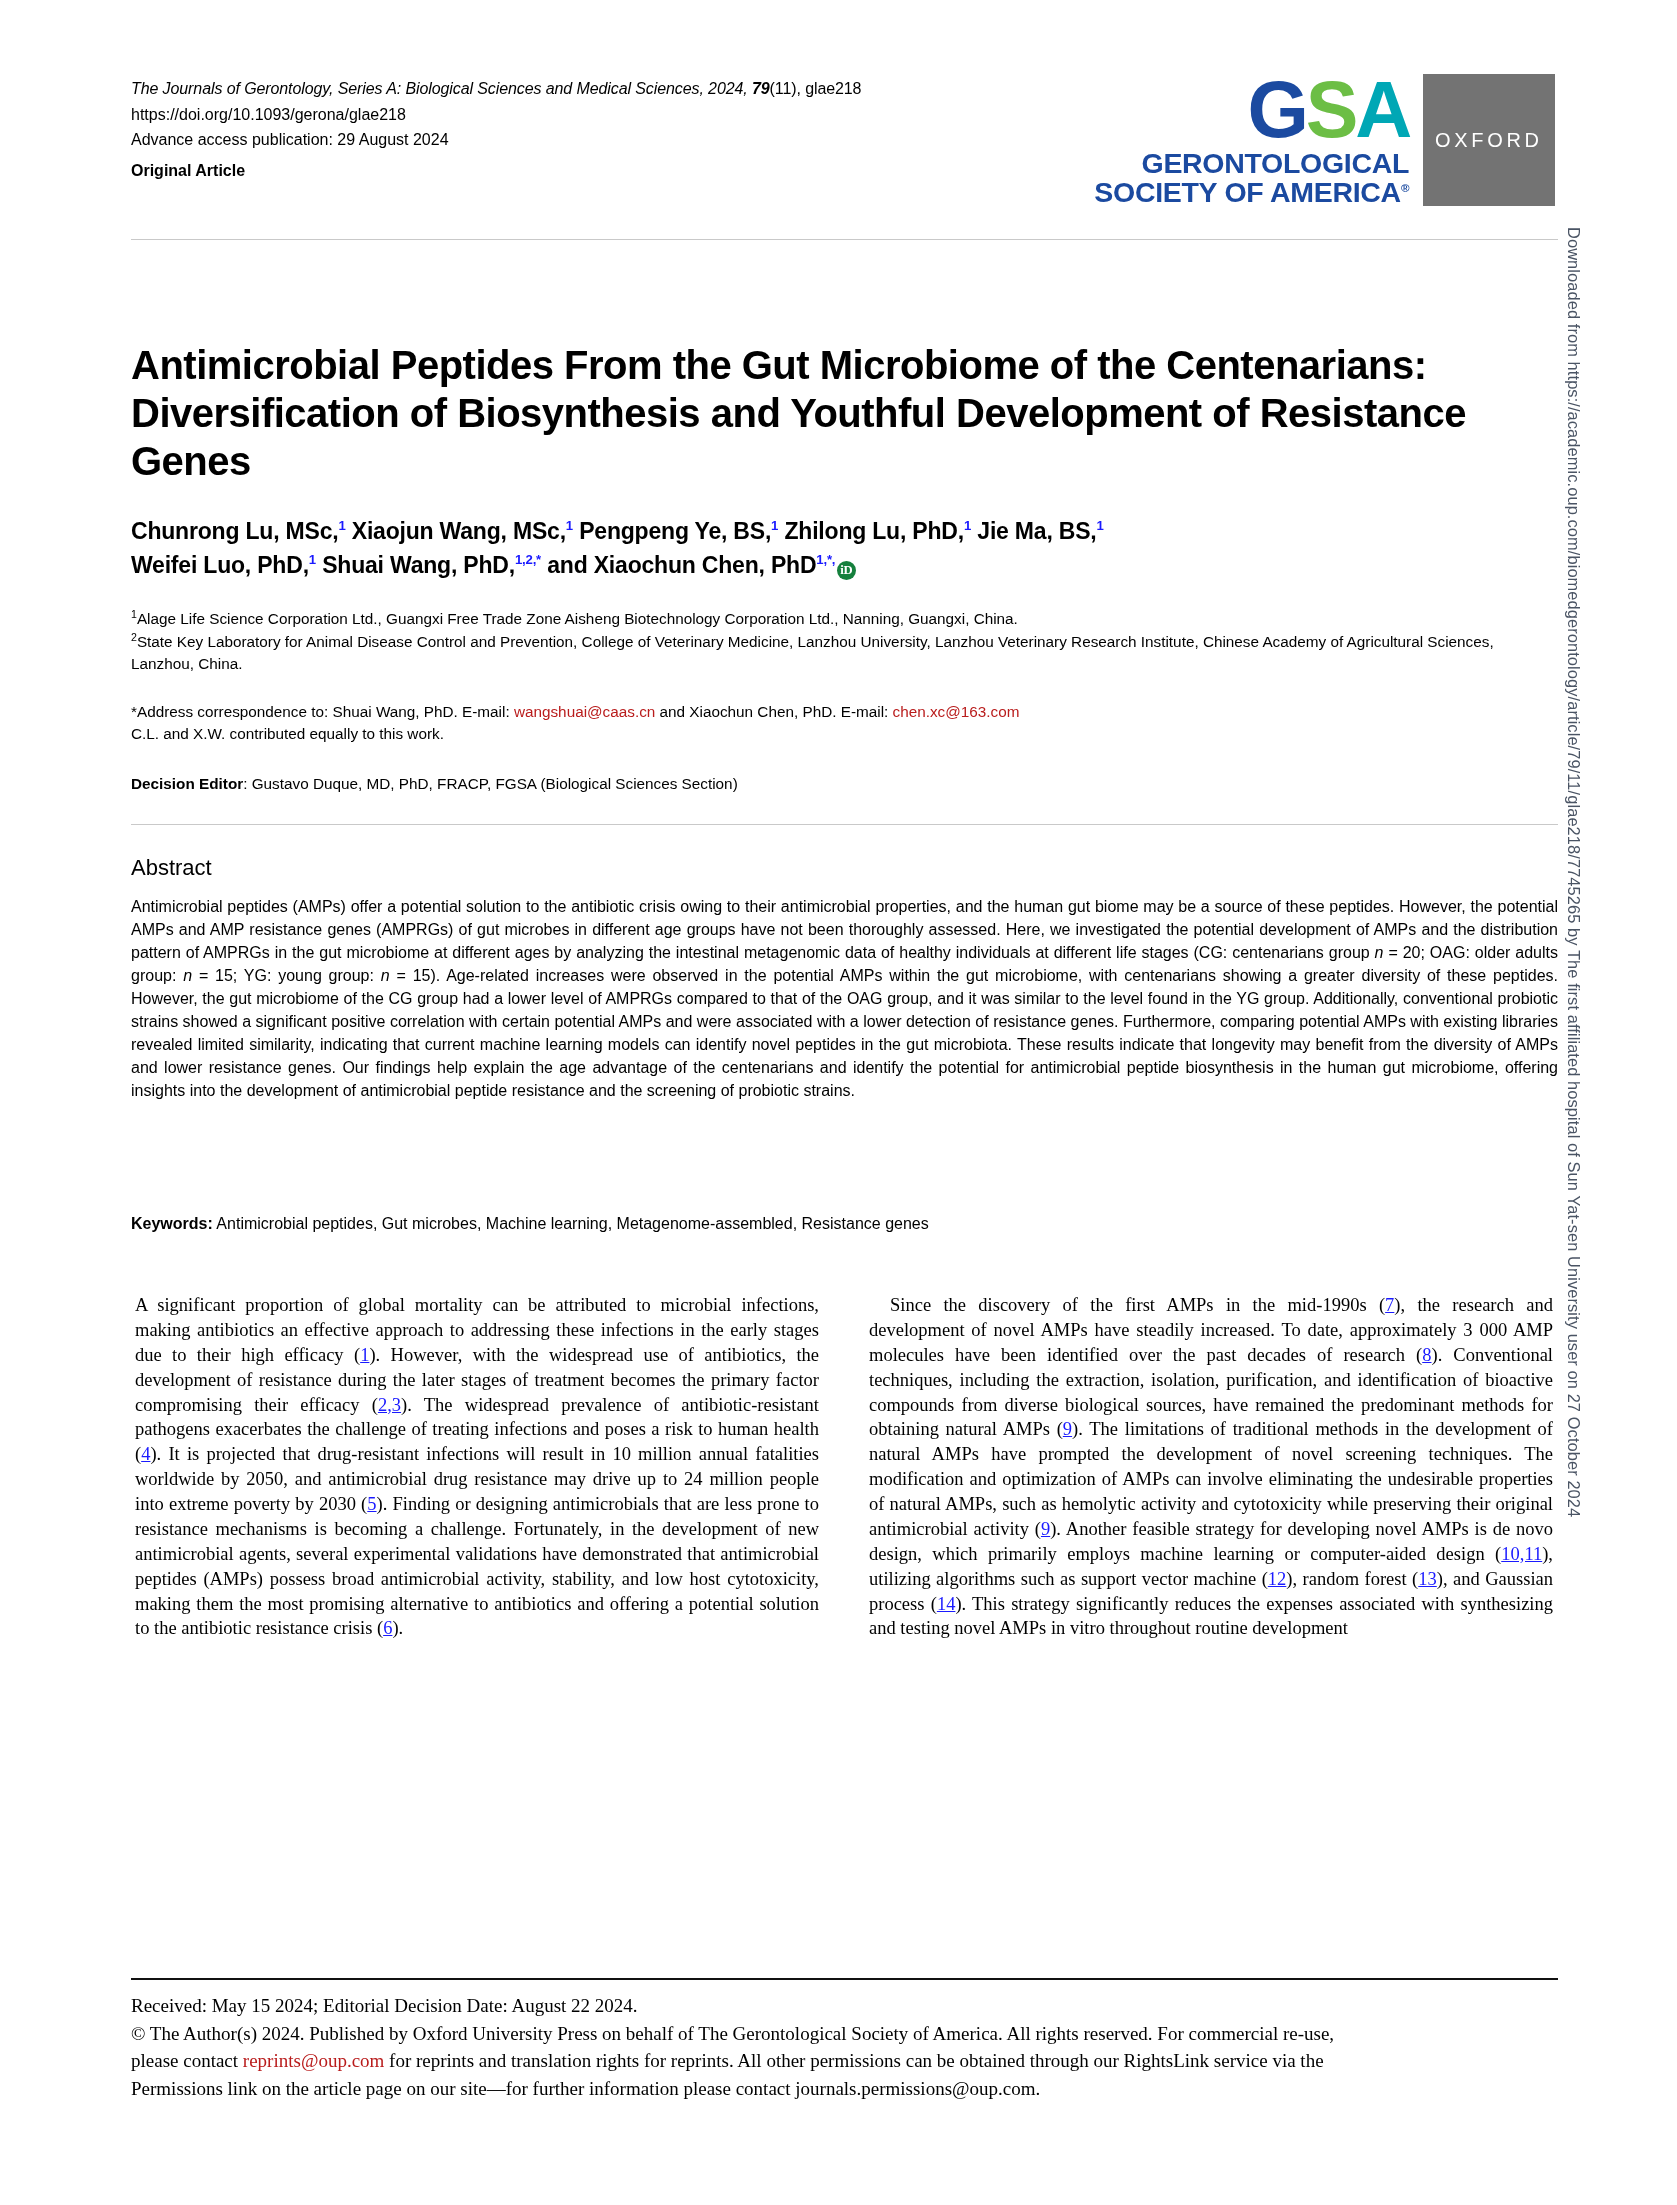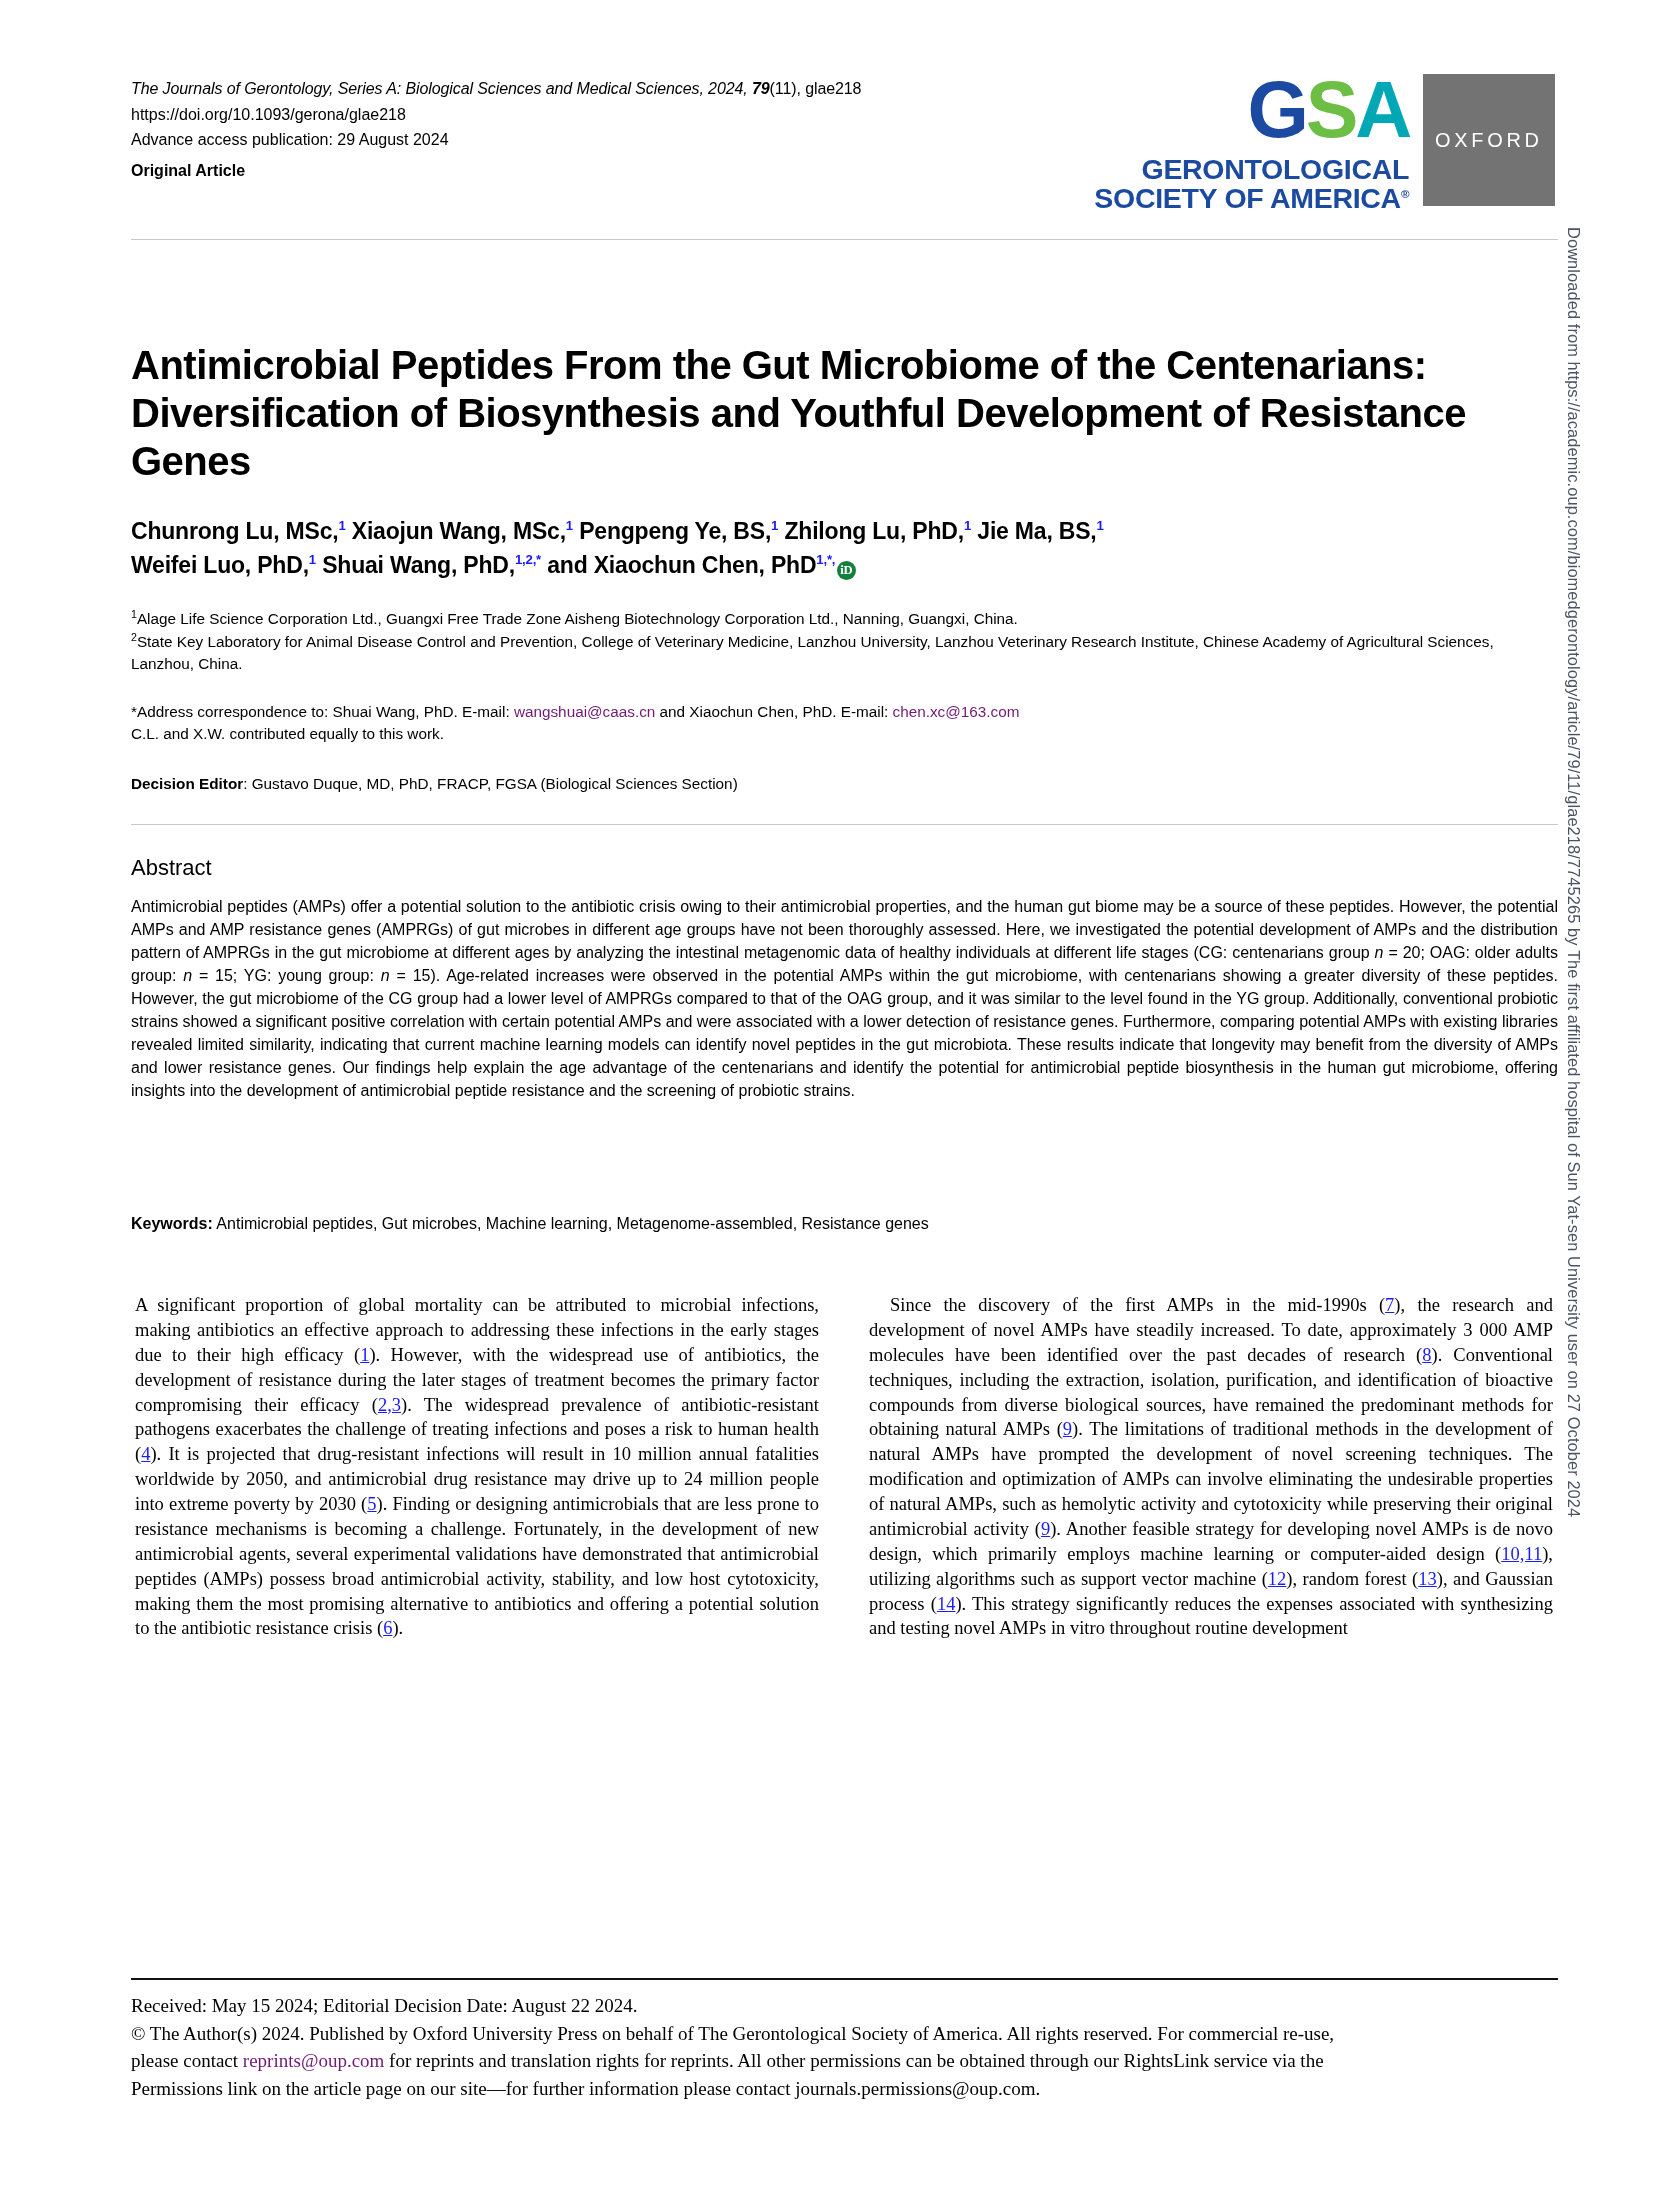--- a/index.html
+++ b/index.html
@@ -76,21 +76,21 @@
   }
   .gsa-letters .g { color: #1b4aa0; }
   .gsa-letters .s { color: #6cbe45; }
   .gsa-letters .a { color: #00a7b5; }
   .gsa-sub1, .gsa-sub2 {
     color: #1b4aa0;
     font-weight: bold;
     line-height: 1.04;
     letter-spacing: -0.3px;
   }
-  .gsa-sub1 { font-size: 28.5px; margin-top: 8px; }
+  .gsa-sub1 { font-size: 28.5px; margin-top: 2px; }
   .gsa-sub2 { font-size: 28.5px; }
   .gsa-sub2 sup { font-size: 11.6px; vertical-align: super; }
 
   .oxford-box {
     background: #737373;
     width: 132px;
     height: 132px;
     display: flex;
     align-items: center;
     justify-content: center;
@@ -170,21 +170,21 @@
 
   .corresp {
     position: absolute;
     left: 131px;
     top: 701px;
     width: 1427px;
     font-size: 15.3px;
     line-height: 1.45;
   }
   .corresp p { margin: 0; }
-  .corresp a, .link { color: #701a75; text-decoration: none; }
+  .corresp a, .link { color: #b91c1c; text-decoration: none; }
 
   .decision {
     position: absolute;
     left: 131px;
     top: 773px;
     width: 1427px;
     font-size: 15.3px;
     line-height: 1.4;
   }
   .decision b { font-weight: bold; }

